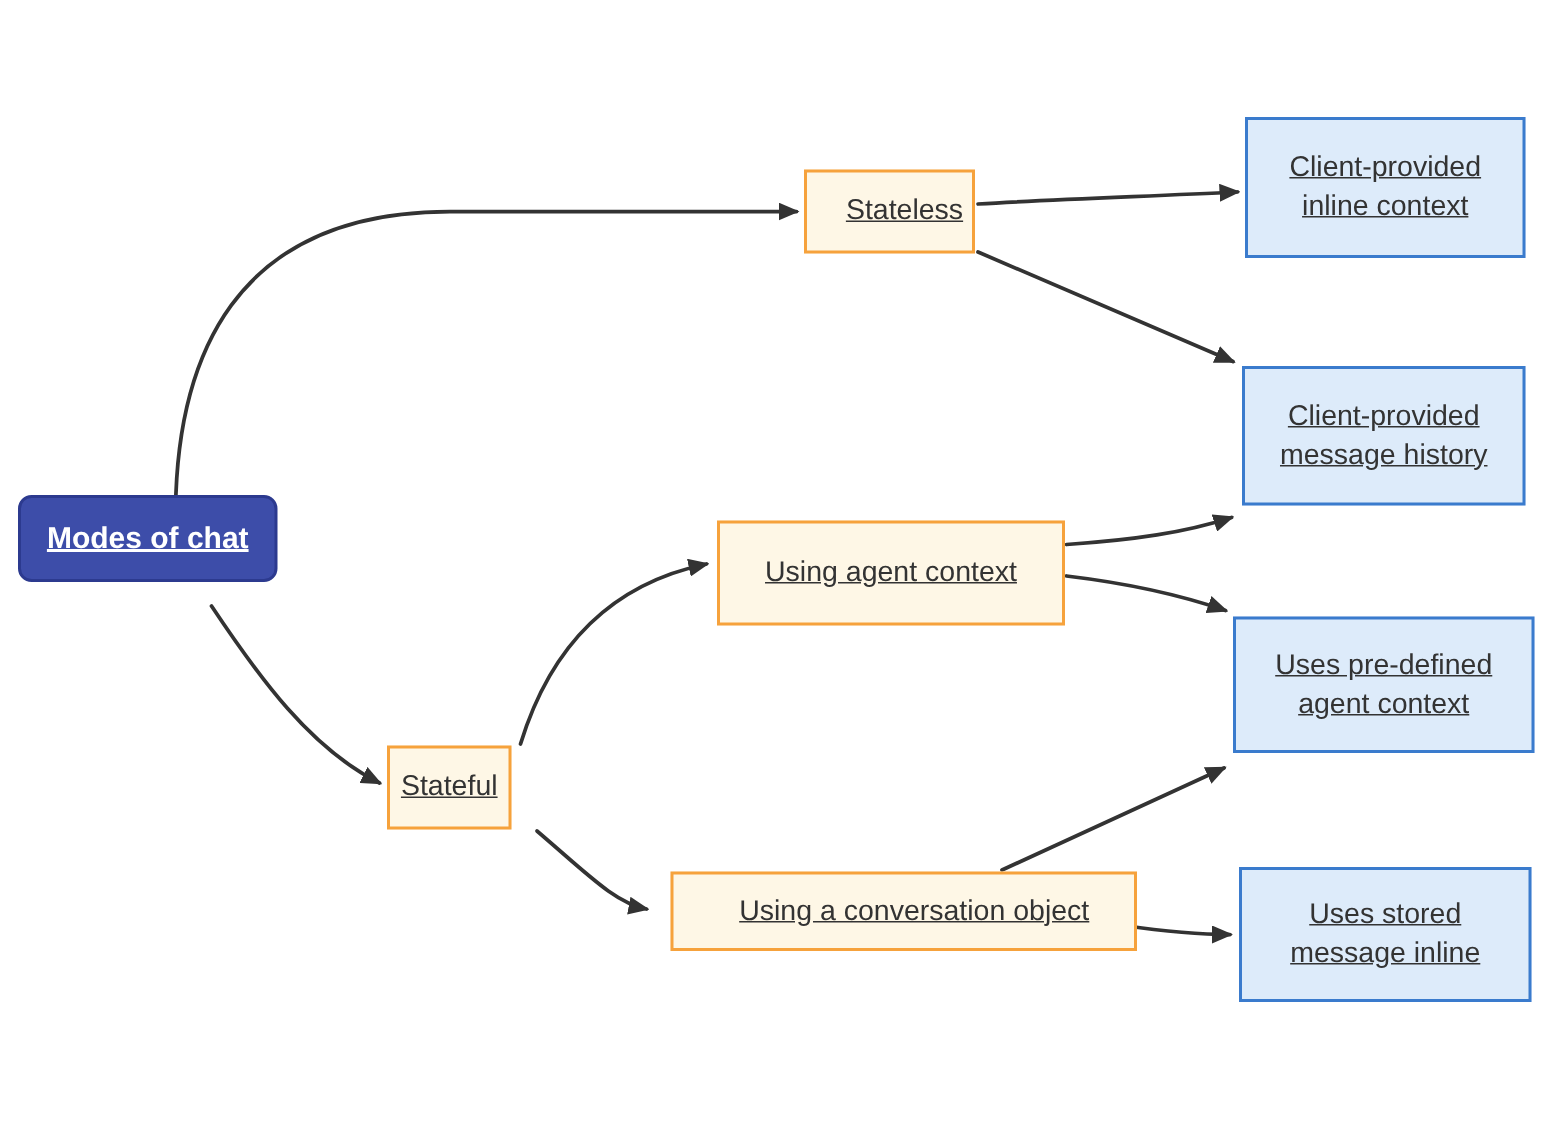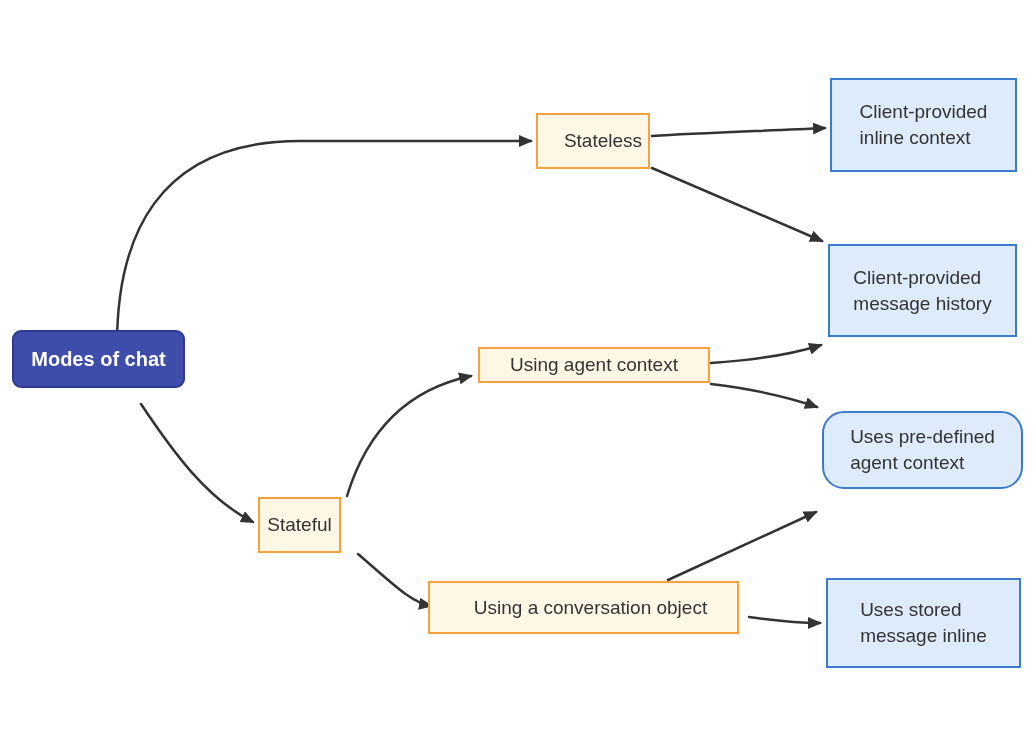--- a/index.html
+++ b/index.html
@@ -27,24 +27,26 @@
     stroke: var(--edge, #333333);
     stroke-width: 2.5;
     stroke-linecap: round;
   }
   .node {
     position: absolute;
     box-sizing: border-box;
     display: flex;
     align-items: center;
     justify-content: center;
+    text-align: center;
     white-space: pre-line;
     font-size: 19px;
     line-height: 26px;
     color: var(--text, #333333);
+    text-decoration: underline;
   }
   .node.root {
     background: var(--root_fill, #3D4DA9);
     border: 2px solid var(--root_border, #2C3A8F);
     border-radius: 9px;
     color: var(--root_text, #ffffff);
     font-weight: bold;
     font-size: 20px;
   }
   .node.branch {
@@ -52,25 +54,25 @@
     border: 2px solid var(--branch_border, #F6A23C);
   }
   .node.leaf {
     background: var(--leaf_fill, #DDEBFA);
     border: 2px solid var(--leaf_border, #3A7BCD);
   }
   
   #node-modes        { left: 12px;  top: 330px; width: 173px; height: 58px; }
   #node-stateless    { left: 536px; top: 113px; width: 114px; height: 56px; padding-left: 20px; }
   #node-stateful     { left: 258px; top: 497px; width: 83px; height: 56px; }
-  #node-agent        { left: 478px; top: 347px; width: 232px; height: 36px; }
-  #node-conversation { left: 428px; top: 581px; width: 311px; height: 53px; padding-left: 14px; }
+  #node-agent        { left: 478px; top: 347px; width: 232px; height: 70px; }
+  #node-conversation { left: 447px; top: 581px; width: 311px; height: 53px; padding-left: 14px; }
   #node-inline       { left: 830px; top: 78px;  width: 187px; height: 94px; }
   #node-history      { left: 828px; top: 244px; width: 189px; height: 93px; }
-  #node-predefined   { left: 822px; top: 411px; width: 201px; height: 78px; border-radius: 22px; }
+  #node-predefined   { left: 822px; top: 411px; width: 201px; height: 91px; }
   #node-stored       { left: 826px; top: 578px; width: 195px; height: 90px; }
 </style>
 </head>
 <body>
 
 <div class="canvas">
 
   <svg class="edges" viewBox="0 0 1034 750" xmlns="http://www.w3.org/2000/svg">
     <defs>
       <marker id="arrow" viewBox="0 0 14 12" markerWidth="14" markerHeight="12" refX="12" refY="6" orient="auto" markerUnits="userSpaceOnUse">

